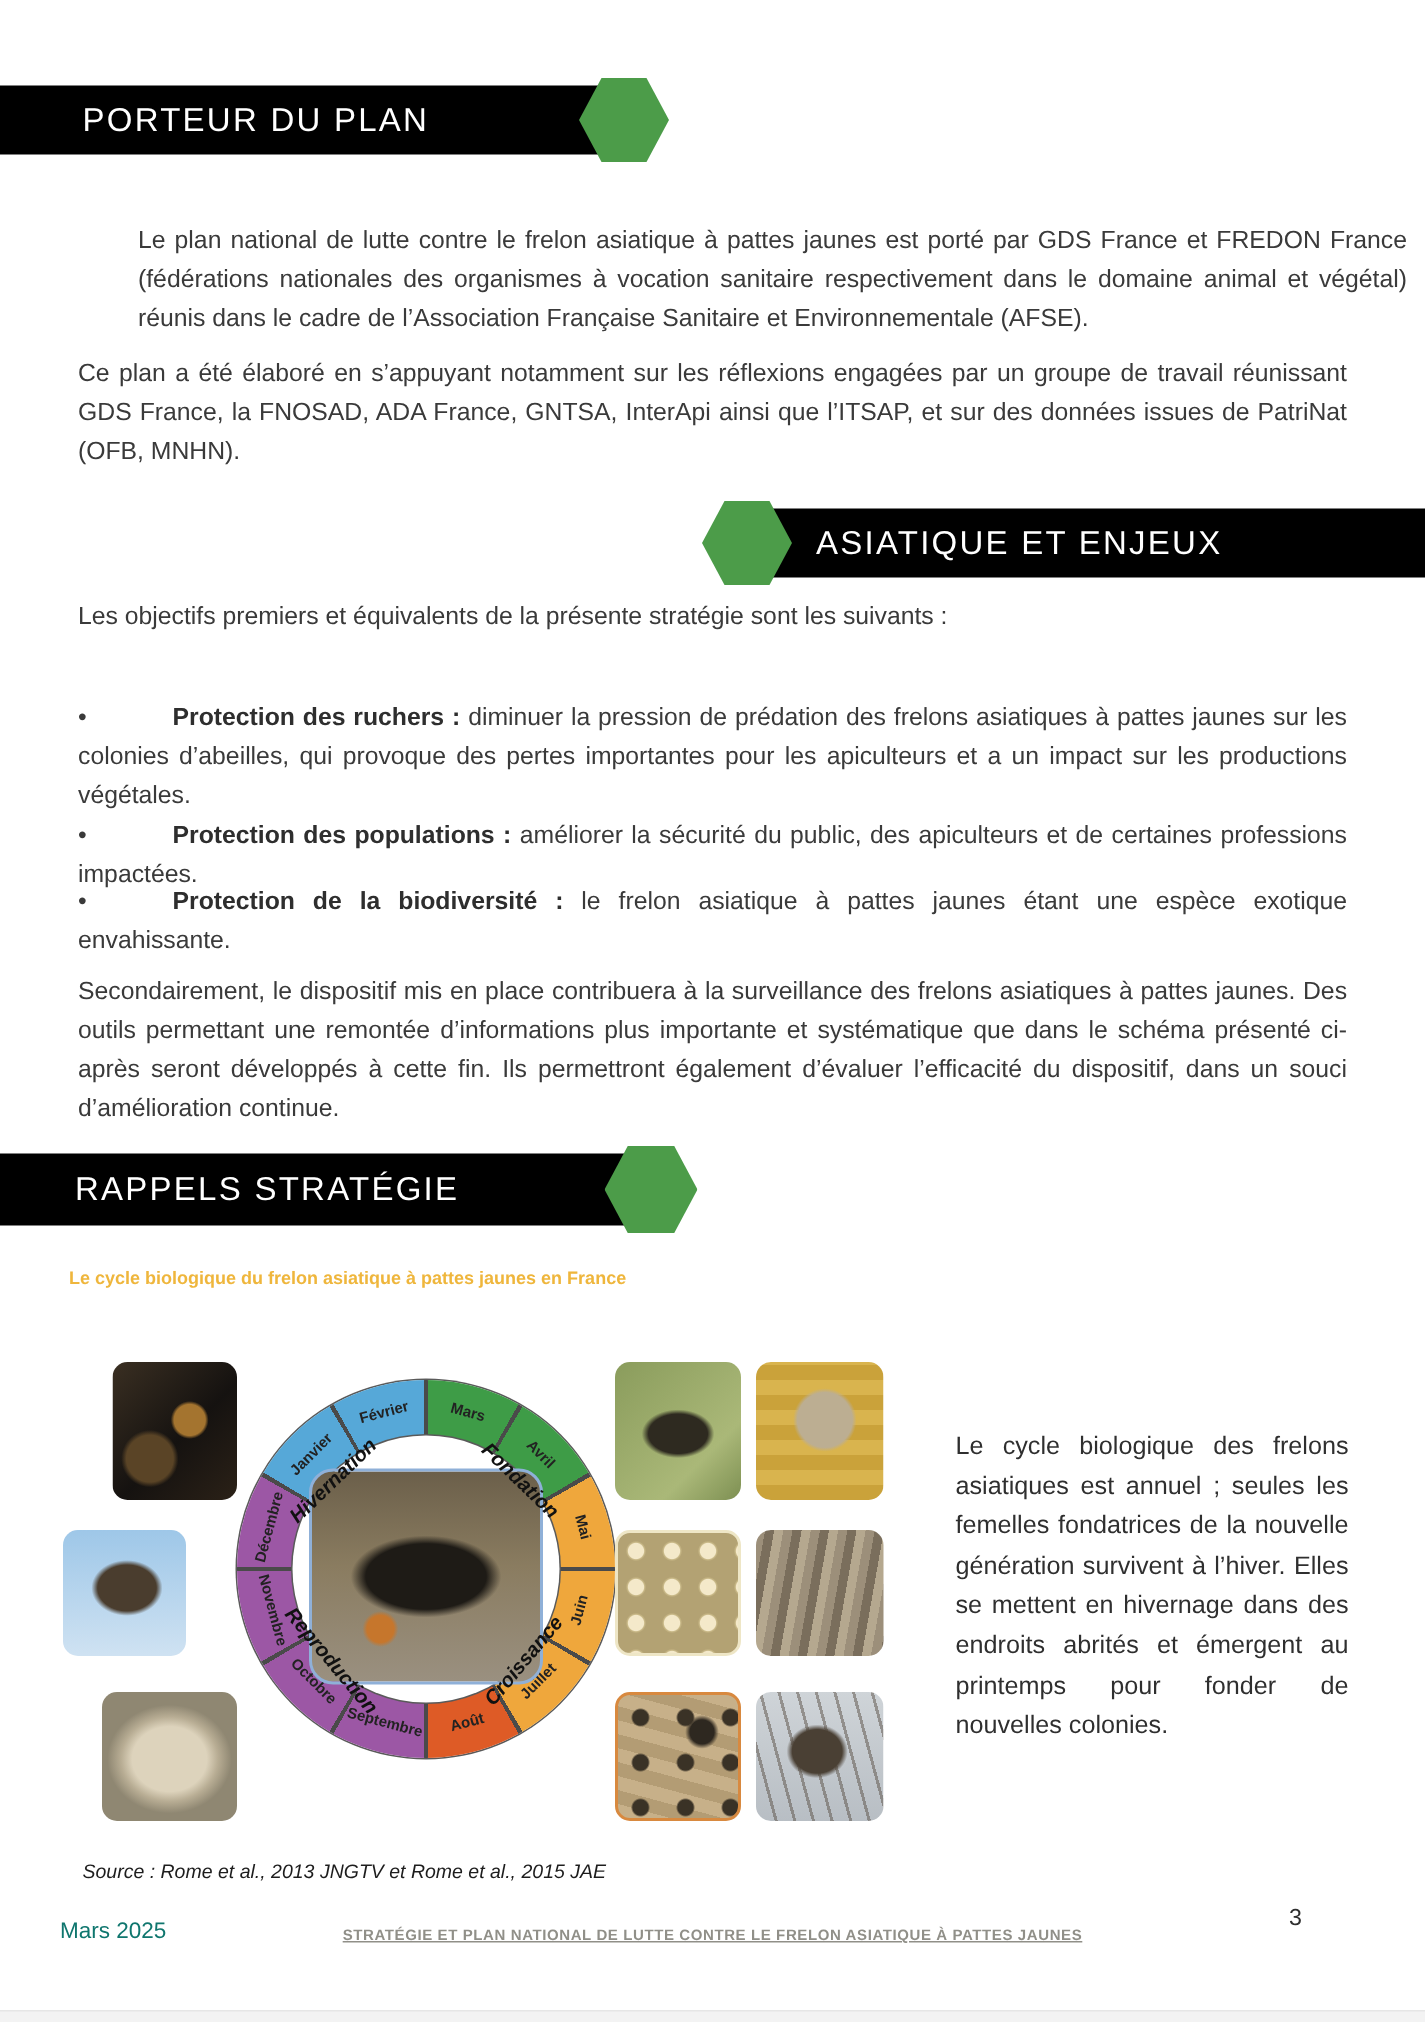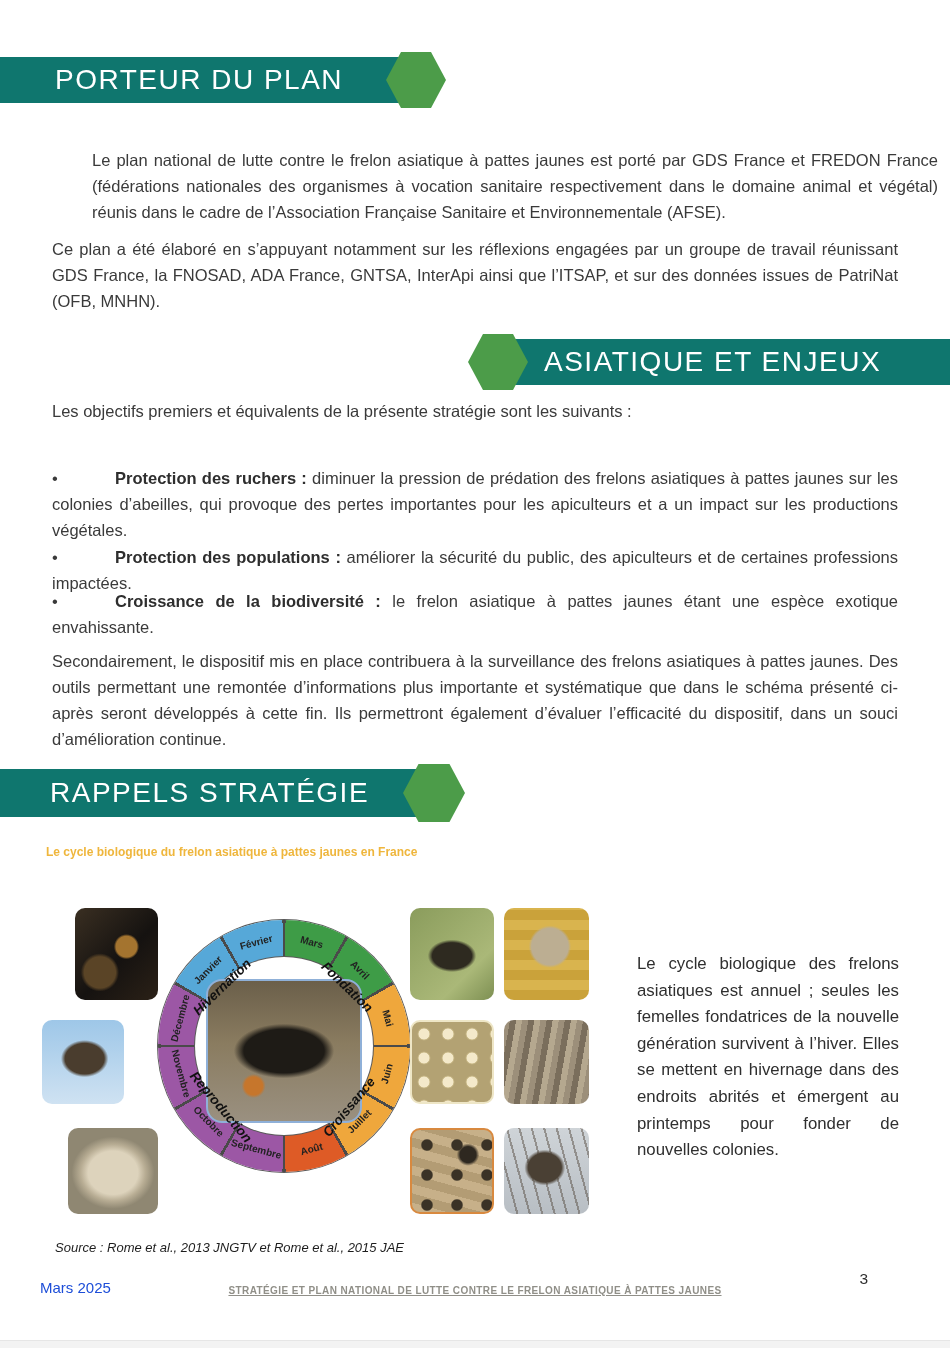--- a/index.html
+++ b/index.html
@@ -1,22 +1,22 @@
 <!DOCTYPE html>
 <html><head>
 <meta charset="utf-8">
 <style>
   html,body{margin:0;padding:0;background:#fff;}
   #page{position:relative;width:950px;height:1348px;background:#ffffff;overflow:hidden;
         font-family:"Liberation Sans",sans-serif;color:#3c3c3c;}
 
   
-  .banner{position:absolute;background:#0f766e;color:#ffffff;
+  .banner{position:absolute;background:#000000;color:#ffffff;
           font-family:"Liberation Sans",sans-serif;font-weight:300;
-          letter-spacing:1.5px;font-size:28px;}
+          letter-spacing:1.5px;font-size:22px;}
   .banner .bar-label{position:relative;z-index:2;}
   .hex{position:absolute;background:#4C9C49;z-index:3;
        clip-path:polygon(25% 0,75% 0,100% 50%,75% 100%,25% 100%,0% 50%);}
   #banner-porteur{left:0;top:57px;width:413px;height:46px;line-height:46px;padding-left:55px;box-sizing:border-box;}
   #hex-porteur{left:386px;top:52px;width:60px;height:56px;}
   #banner-objectifs{left:498px;top:339px;width:452px;height:46px;line-height:46px;padding-left:46px;box-sizing:border-box;}
   #hex-objectifs{left:468px;top:334px;width:60px;height:56px;}
   #banner-rappels{left:0;top:769px;width:430px;height:48px;line-height:48px;padding-left:50px;box-sizing:border-box;}
   #hex-rappels{left:403px;top:764px;width:62px;height:58px;}
 
@@ -90,21 +90,21 @@
            background:radial-gradient(circle, #3a3226 0 24%, rgba(58,50,38,0) 30%),
                       radial-gradient(circle at 70% 30%, #2e2820 0 10%, rgba(46,40,32,0) 14%),
                       repeating-linear-gradient(15deg,#c7b089 0 9px,#b39c74 9px 18px);
            background-size:30px 30px,auto,auto;}
   #photo-9{left:504px;top:233px;width:85px;height:86px;
            background:radial-gradient(ellipse 30% 26% at 48% 46%, #4a4034 0 65%, rgba(74,64,52,0) 80%),
                       repeating-linear-gradient(75deg, rgba(90,80,70,.5) 0 2px, rgba(0,0,0,0) 2px 12px),
                       linear-gradient(180deg,#cfd4d8,#b8bec4);}
 
   
-  #footer-date{position:absolute;left:40px;top:1279px;margin:0;font-size:15px;color:#1d4ed8;}
+  #footer-date{position:absolute;left:40px;top:1279px;margin:0;font-size:15px;color:#0f766e;}
   #footer-title{position:absolute;left:0;right:0;top:1285px;margin:0;text-align:center;
                 font-size:10px;font-weight:bold;letter-spacing:.4px;color:#908f88;text-decoration:underline;}
   #footer-page{position:absolute;right:82px;top:1270px;margin:0;font-size:15.5px;color:#2e2e2e;}
   #bottom-strip{position:absolute;left:0;top:1340px;width:950px;height:8px;
                 background:#f3f3f3;border-top:1px solid #e6e6e6;}
 </style>
 </head>
 <body>
 
 <div id="page">
@@ -121,21 +121,21 @@
   <div class="banner" id="banner-objectifs">
     <span class="bar-label">ASIATIQUE ET ENJEUX</span>
   </div>
 
   <p class="para" id="p-intro">Les objectifs premiers et équivalents de la présente stratégie sont les suivants :</p>
 
   <p class="para" id="bullet-1"><span class="bullet">•</span><span class="blabel">Protection des ruchers :</span><span> diminuer la pression de prédation des frelons asiatiques à pattes jaunes sur les colonies d’abeilles, qui provoque des pertes importantes pour les apiculteurs et a un impact sur les productions végétales.</span></p>
 
   <p class="para" id="bullet-2"><span class="bullet">•</span><span class="blabel">Protection des populations :</span><span> améliorer la sécurité du public, des apiculteurs et de certaines professions impactées.</span></p>
 
-  <p class="para" id="bullet-3"><span class="bullet">•</span><span class="blabel">Croissance de la biodiversité :</span><span> le frelon asiatique à pattes jaunes étant une espèce exotique envahissante.</span></p>
+  <p class="para" id="bullet-3"><span class="bullet">•</span><span class="blabel">Protection de la biodiversité :</span><span> le frelon asiatique à pattes jaunes étant une espèce exotique envahissante.</span></p>
 
   <p class="para" id="p-outro">Secondairement, le dispositif mis en place contribuera à la surveillance des frelons asiatiques à pattes jaunes. Des outils permettant une remontée d’informations plus importante et systématique que dans le schéma présenté ci-après seront développés à cette fin. Ils permettront également d’évaluer l’efficacité du dispositif, dans un souci d’amélioration continue.</p>
 
   <div class="banner" id="banner-rappels">
     <span class="bar-label">RAPPELS STRATÉGIE</span>
   </div>
   <div class="hex" id="hex-rappels"></div>
 
   <h3 id="subtitle">Le cycle biologique du frelon asiatique à pattes jaunes en France</h3>
 

